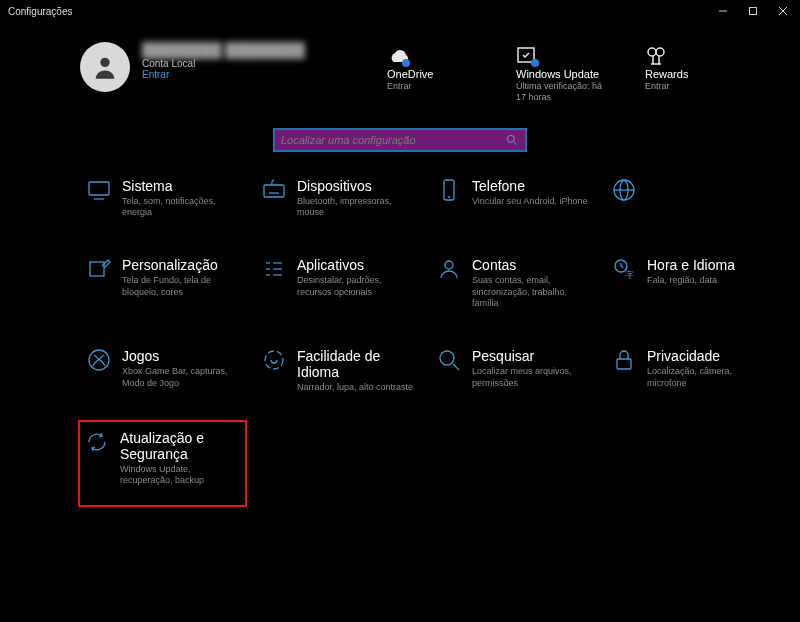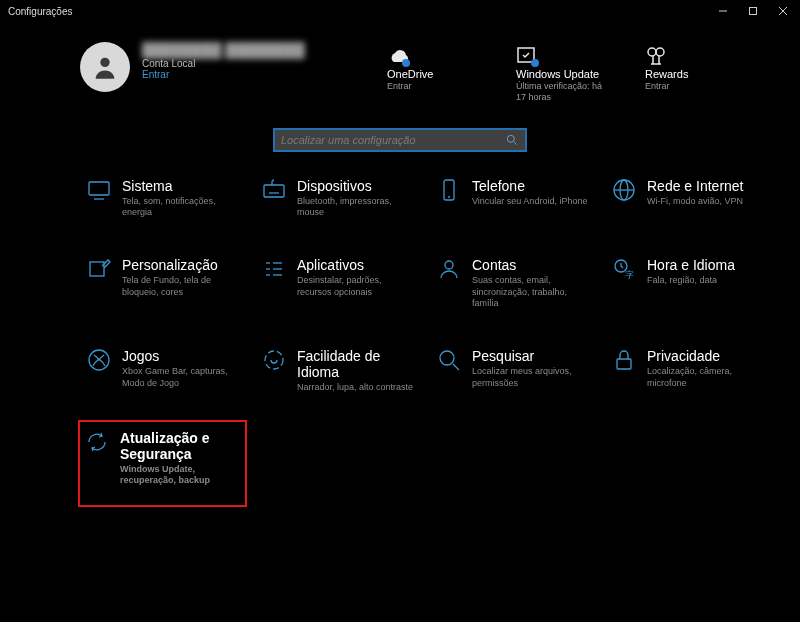--- a/index.html
+++ b/index.html
@@ -17,28 +17,28 @@
   .user-info .acct { font-size: 10px; color: #bbb; }
   .user-info .link { font-size: 10px; color: #3e97d1; cursor: pointer; }
 
   .status { display: flex; gap: 34px; }
   .status-item { width: 95px; font-size: 10px; color: #ccc; }
   .status-item .ic { height: 26px; display:flex; align-items:flex-end; }
   .status-item .t { font-size: 11px; color: #fff; }
   .status-item .s { font-size: 9px; color: #9a9a9a; margin-top:1px; line-height: 1.25; }
 
   .search-wrap { display: flex; justify-content: center; margin: 14px 0 20px; }
-  .search { width: 254px; height: 24px; background: #404040; border: 2px solid #236fb0; display: flex; align-items: center; padding: 0 6px; }
+  .search { width: 254px; height: 24px; background: #701a75; border: 2px solid #236fb0; display: flex; align-items: center; padding: 0 6px; }
   .search input { flex: 1; background: transparent; border: none; outline: none; color: #fff; font-size: 11px; font-style: italic;}
   .search input::placeholder { color: #7a7a7a; font-style: italic;}
   .search svg { width: 14px; height: 14px; stroke: #6fa7cf; }
 
   .grid { display: grid; grid-template-columns: repeat(4, 165px); column-gap: 10px; row-gap: 26px; padding: 0 30px 0 80px; }
   .cat { display: flex; gap: 10px; cursor: pointer; padding: 4px; border: 2px solid transparent;}
-  .cat.hi { border: 2px solid #e01818; padding: 8px 4px 18px; margin:-6px -2px;font-weight:bold;}
+  .cat.hi { border: 2px solid #e01818; padding: 8px 4px 18px; margin:-6px -2px;}
   .cat .ic { width: 26px; min-width: 26px; height: 26px; display: flex; align-items: flex-start; justify-content: center; }
   .cat .ic svg { width: 24px; height: 24px; stroke: #3e97d1; fill: none; stroke-width: 1.3; }
   .cat .txt .t { font-size: 14px; color: #fff; }
   .cat .txt .s { font-size: 9px; color: #8a8a8a; line-height: 1.3; margin-top: 2px;}
 </style>
 </head>
 <body>
 
 <div class="titlebar">
   <span>Configurações</span>
@@ -169,24 +169,20 @@
   </div>
 
   <div class="cat">
     <div class="ic">
         <svg viewBox="0 0 24 24">
           <circle cx="12" cy="12" r="10"></circle>
           <ellipse cx="12" cy="12" rx="4" ry="10"></ellipse>
           <line x1="2" y1="12" x2="22" y2="12"></line>
         </svg>
       </div>
-    <div class="txt">
-        <div class="t">Rede e Internet</div>
-        <div class="s">Wi-Fi, modo avião, VPN</div>
-      </div>
   </div>
 
   <div class="cat">
     <div class="ic">
         <svg viewBox="0 0 24 24">
           <rect x="3" y="5" width="14" height="14"></rect>
           <path d="M15 9l6-6 2 2-6 6"></path>
         </svg>
       </div>
     <div class="txt">

